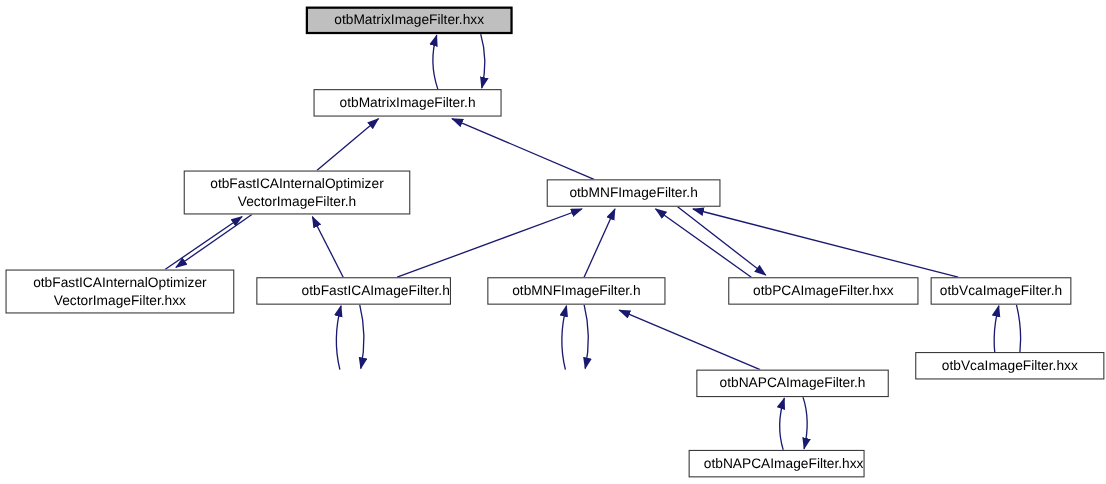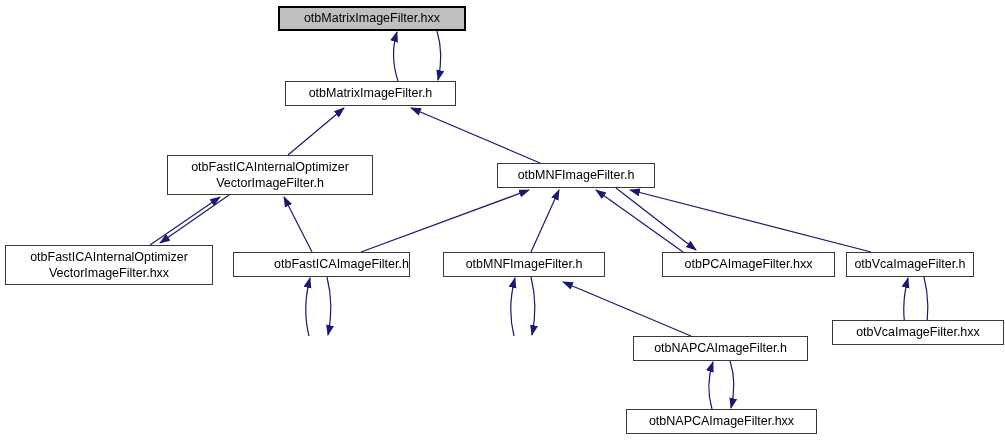--- a/index.html
+++ b/index.html
@@ -90,15 +90,15 @@
 VectorImageFilter.h</span></div>
   <div class="node" style="left: 497px; top: 163px; width: 158px; height: 25px;"><span>otbMNFImageFilter.h</span></div>
   <div class="node" style="left: 5px; top: 245px; width: 208px; height: 40px;"><span>otbFastICAInternalOptimizer
 VectorImageFilter.hxx</span></div>
   <div class="node" style="left: 233px; top: 252px; width: 177px; height: 25px; padding-left: 40px;"><span>otbFastICAImageFilter.h</span></div>
   <div class="node" style="left: 443px; top: 252px; width: 162px; height: 25px;"><span>otbMNFImageFilter.h</span></div>
   <div class="node" style="left: 662px; top: 252px; width: 173px; height: 25px;"><span>otbPCAImageFilter.hxx</span></div>
   <div class="node" style="left: 846px; top: 252px; width: 128px; height: 25px;"><span>otbVcaImageFilter.h</span></div>
   <div class="node" style="left: 633px; top: 336px; width: 175px; height: 25px;"><span>otbNAPCAImageFilter.h</span></div>
   <div class="node" style="left: 832px; top: 320px; width: 172px; height: 25px;"><span>otbVcaImageFilter.hxx</span></div>
-  <div class="node" style="left: 626px; top: 409px; width: 191px; height: 25px;"><span>otbNAPCAImageFilter.hxx</span></div>
+  <div class="node" style="left: 626px; top: 409px; width: 160px; height: 25px; justify-content: flex-end;"><span>otbNAPCAImageFilter.hxx</span></div>
 
 </div>
 
 </body></html>

